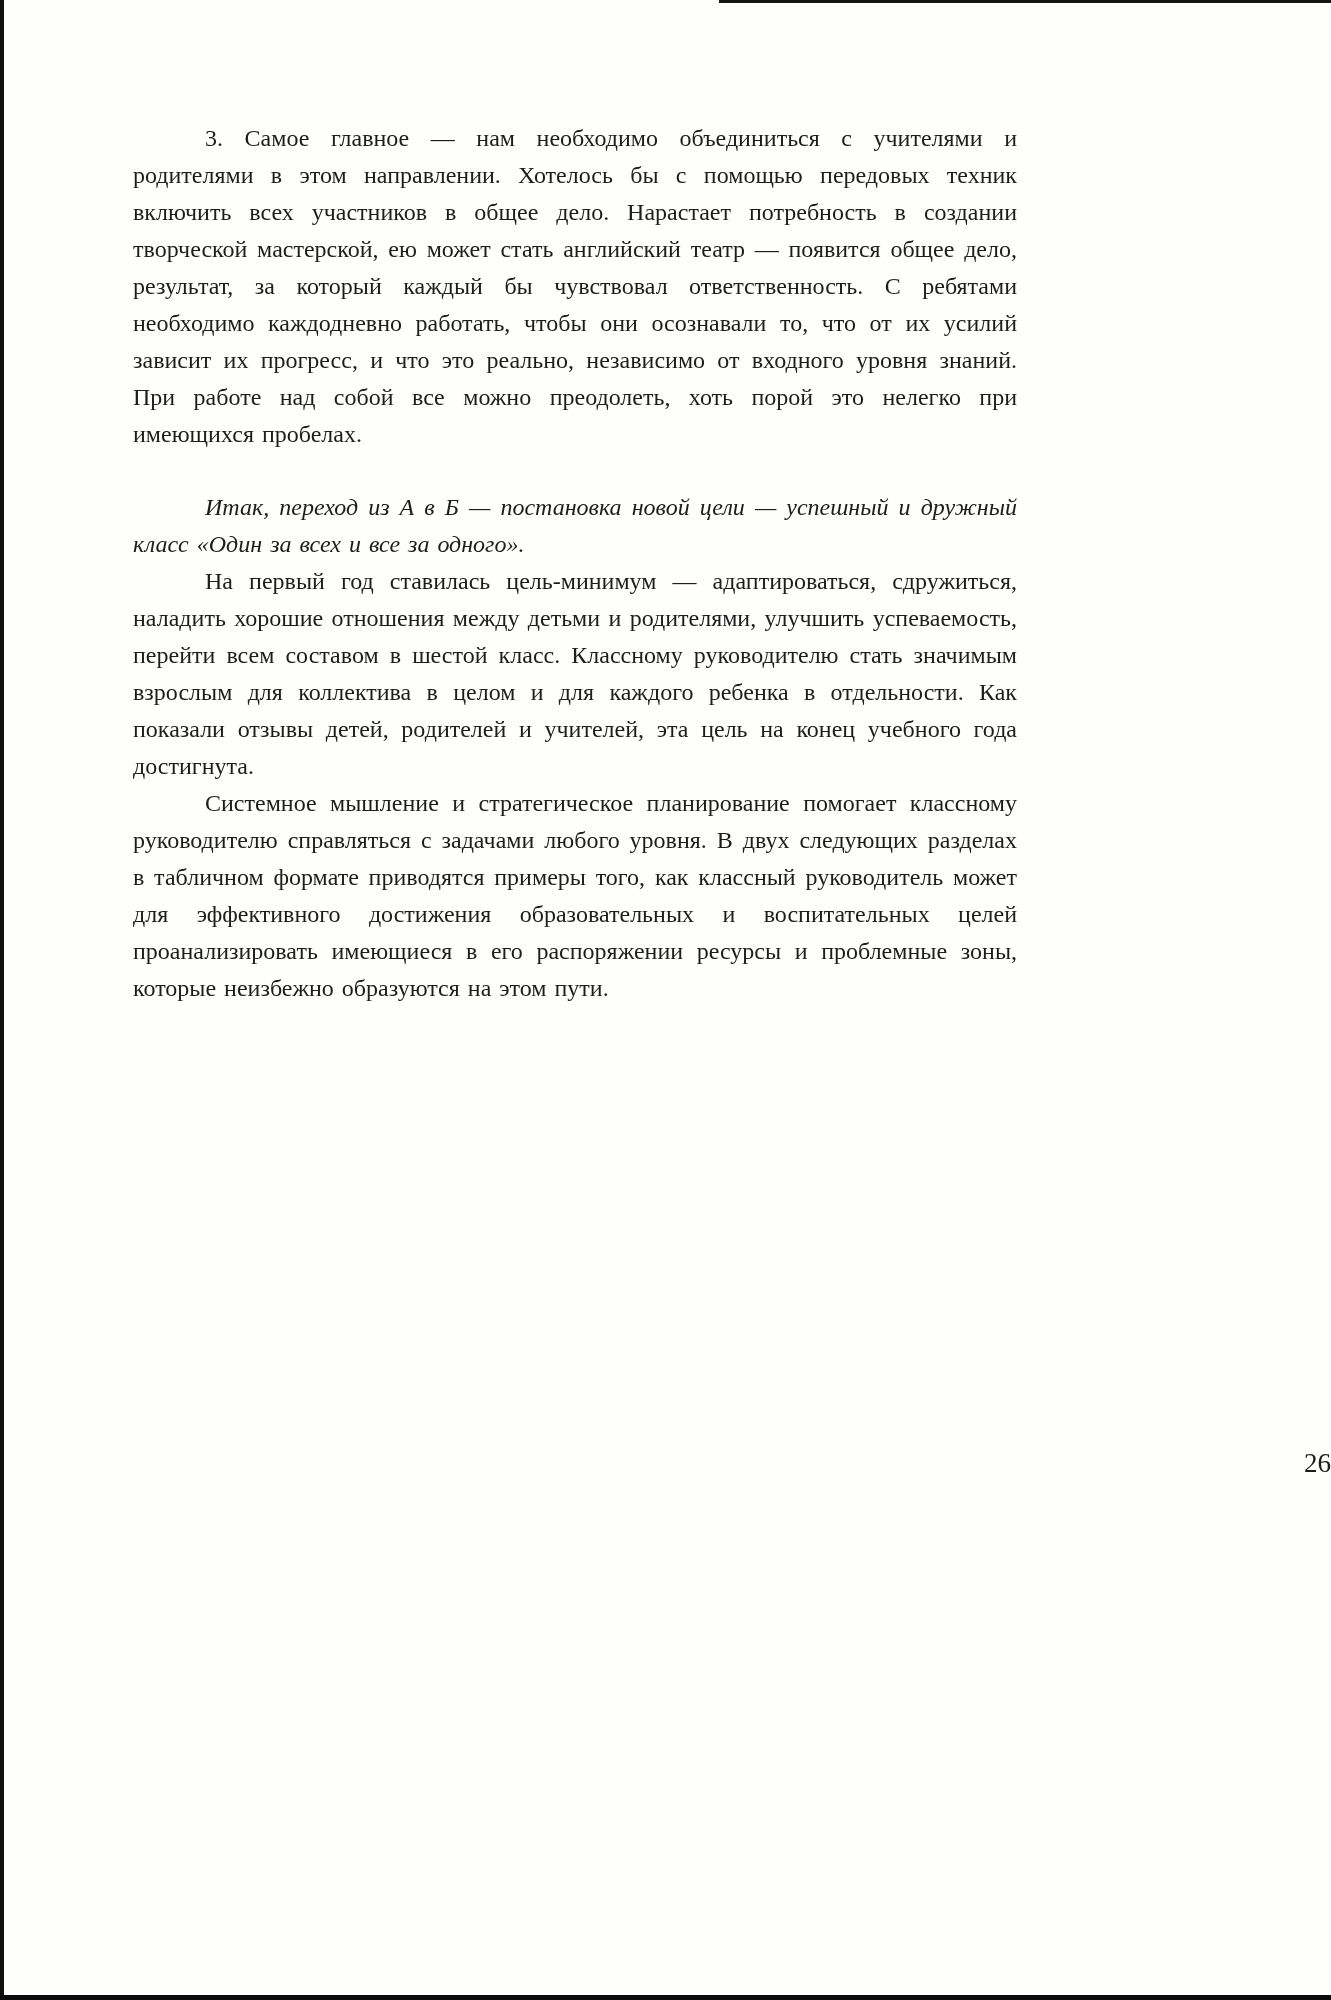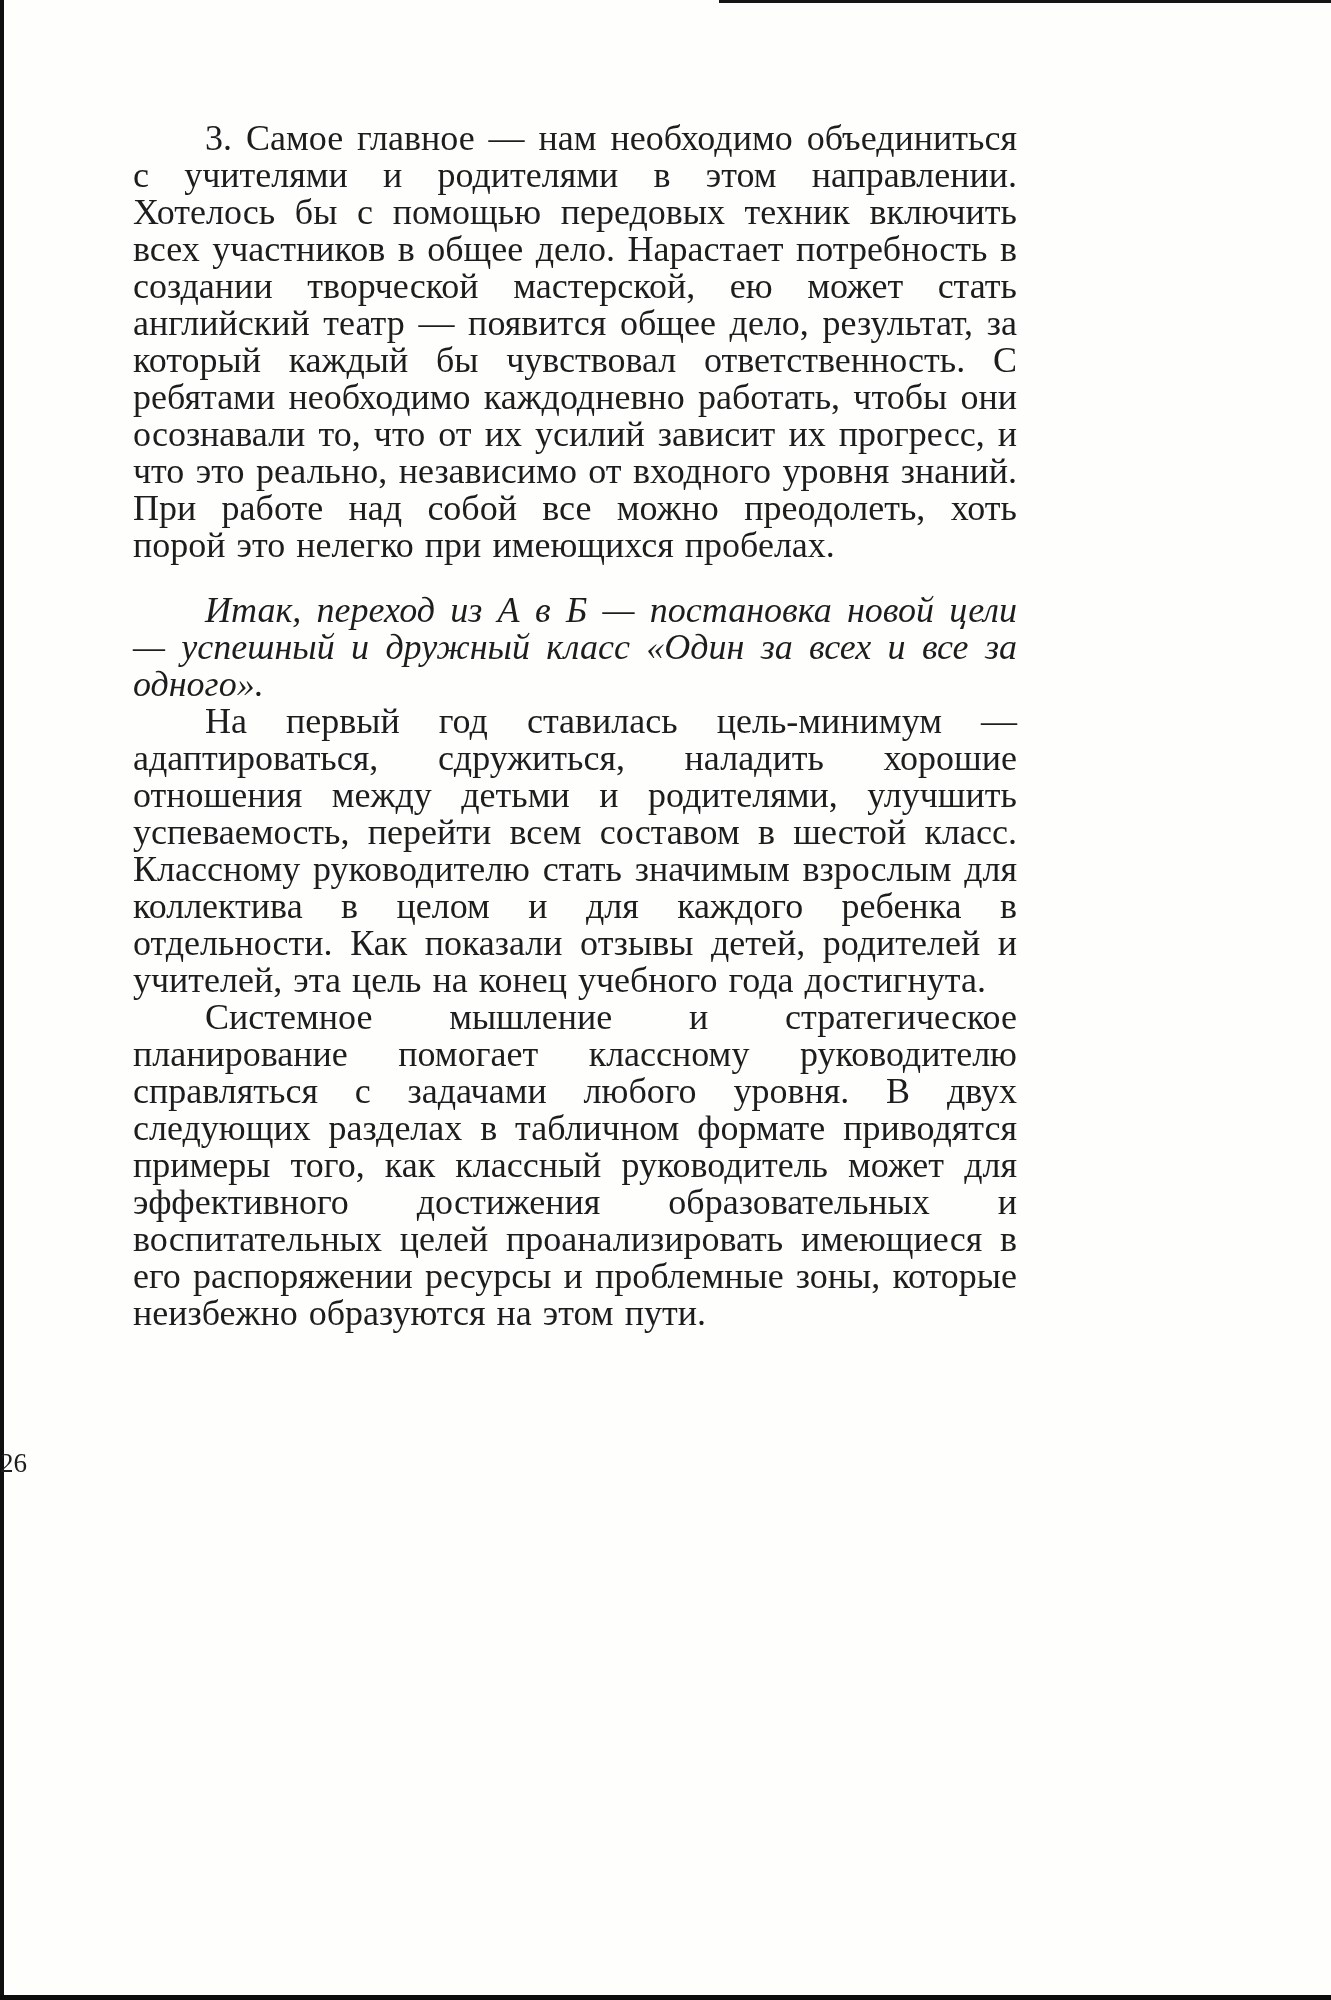--- a/index.html
+++ b/index.html
@@ -37,37 +37,37 @@
     background: #151515;
   }
   .text-block {
     position: absolute;
     left: 133px;
     top: 120px;
     width: 884px;
   }
   .text-block p {
     margin: 0;
-    font-size: 36px;
+    font-size: 24px;
     line-height: 37px;
     text-align: justify;
     text-indent: 72px;
     color: #1d1d1d;
     word-spacing: 2px;
   }
   .text-block p.italic {
     font-style: italic;
-    margin-top: 28px;
+    margin-top: 36px;
   }
   .page-number {
     position: absolute;
     top: 1448px;
     left: 0;
     width: 100%;
-    text-align: left;
+    text-align: right;
     font-size: 27px;
     color: #1d1d1d;
   }
 </style>
 </head>
 <body>
 
 <div class="page">
 
   <div class="edge-top-right"></div>

